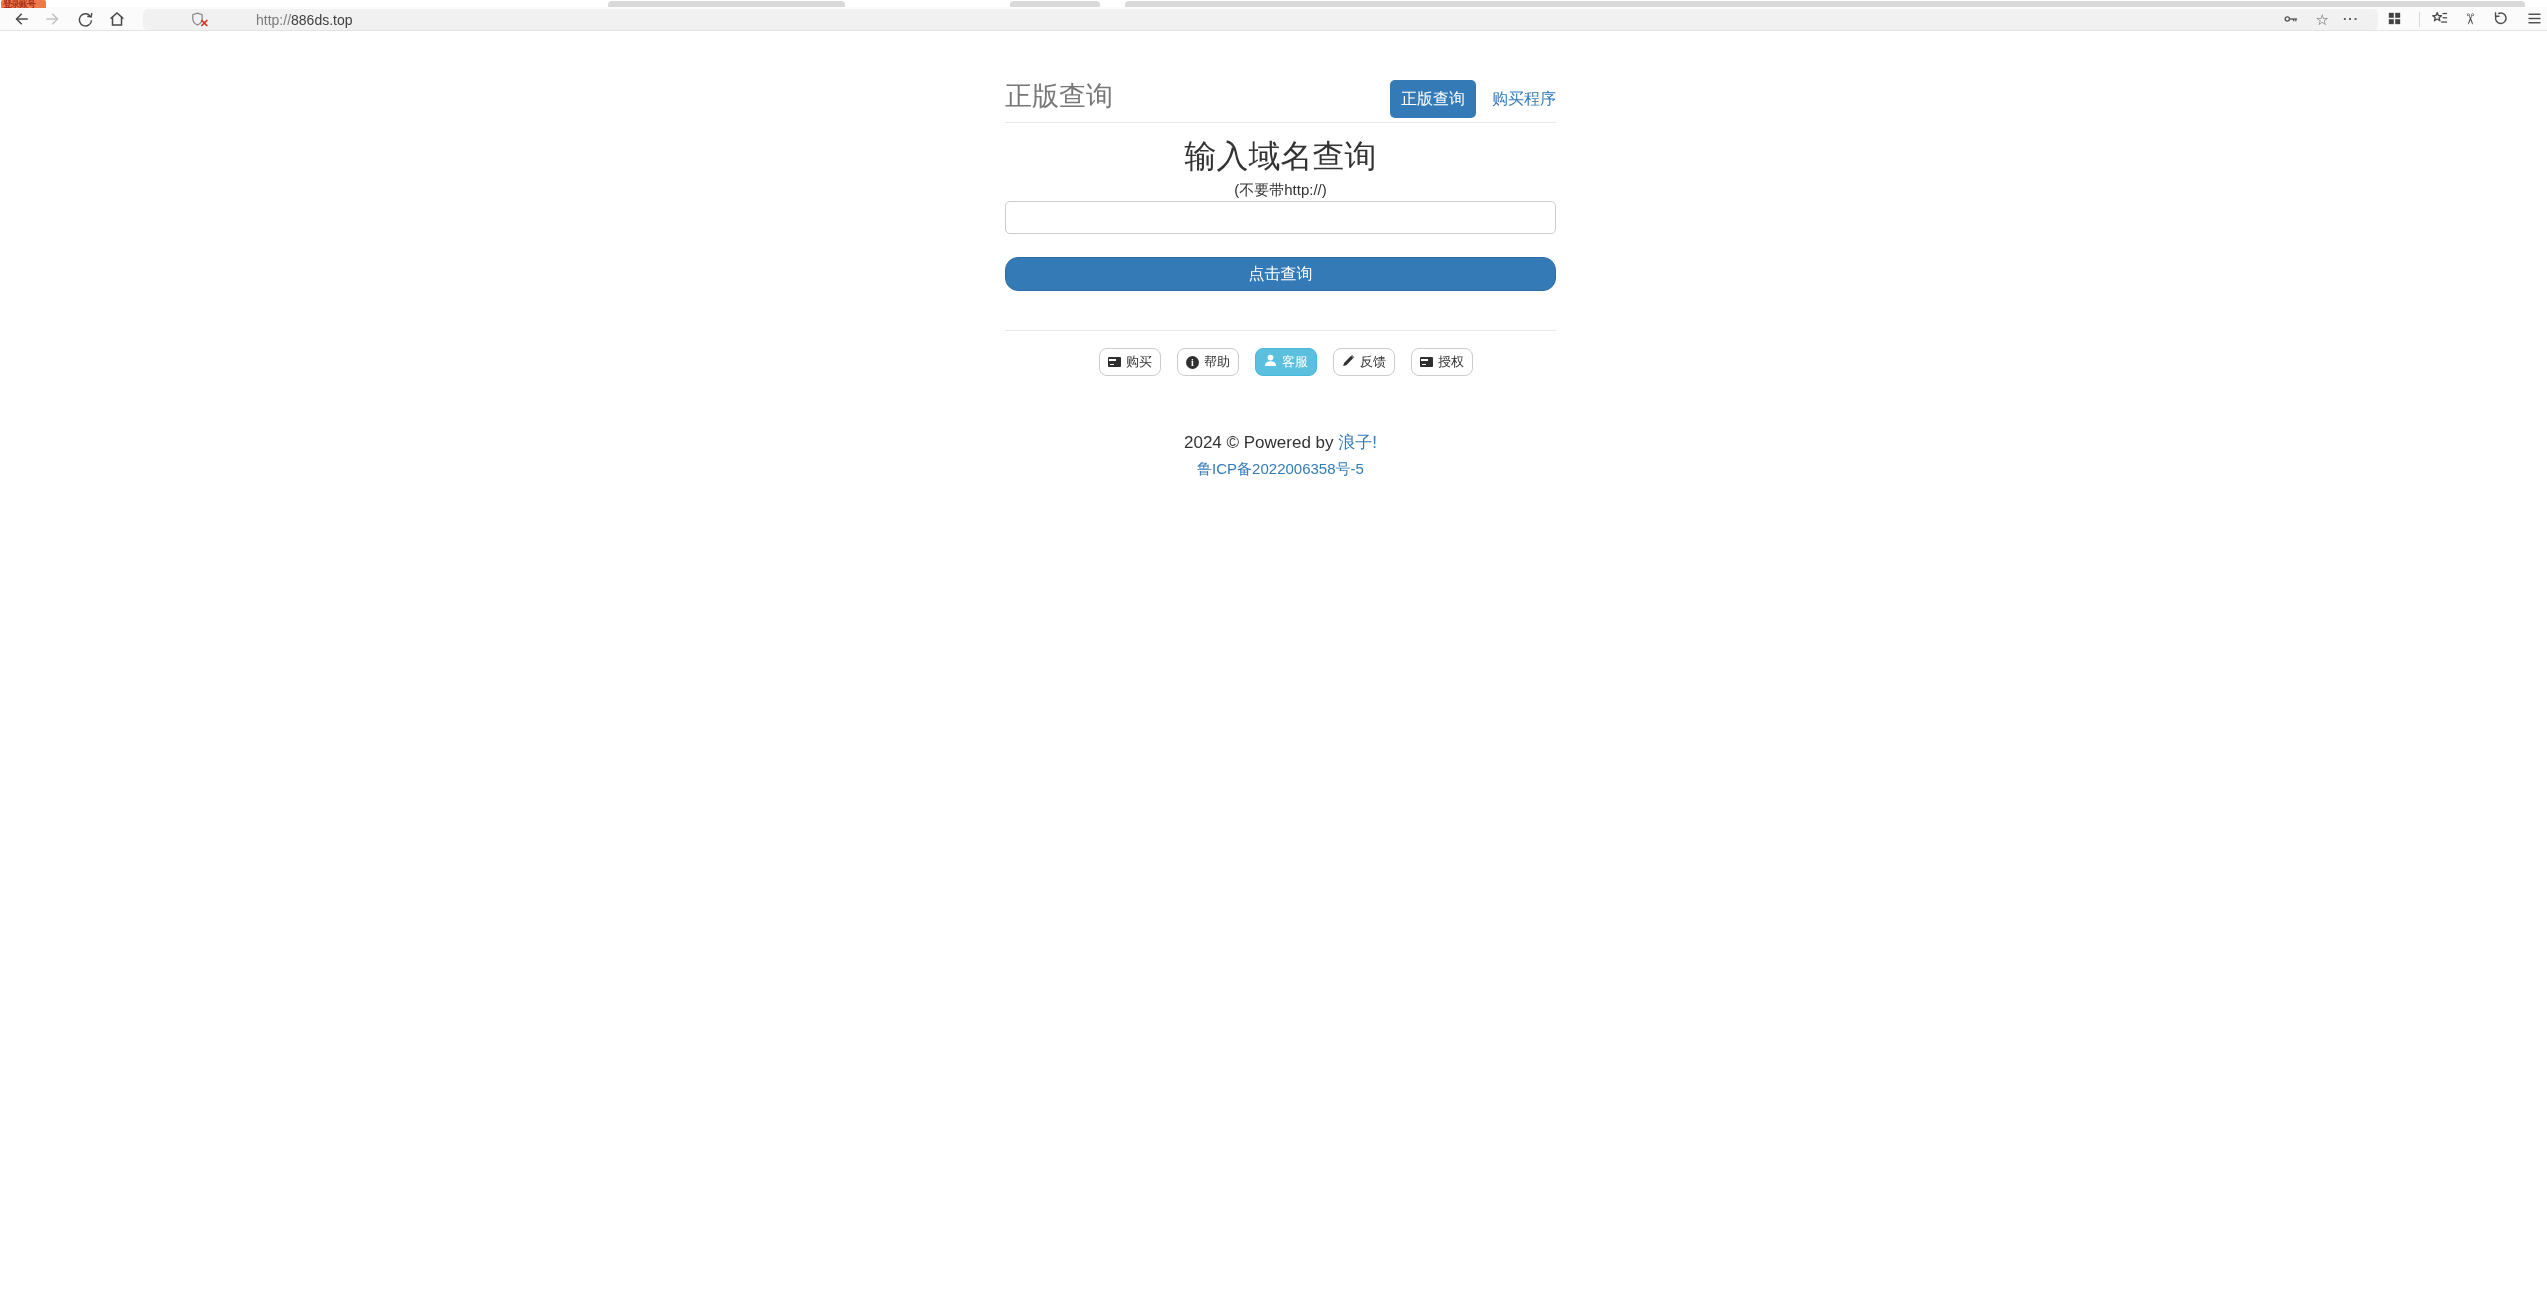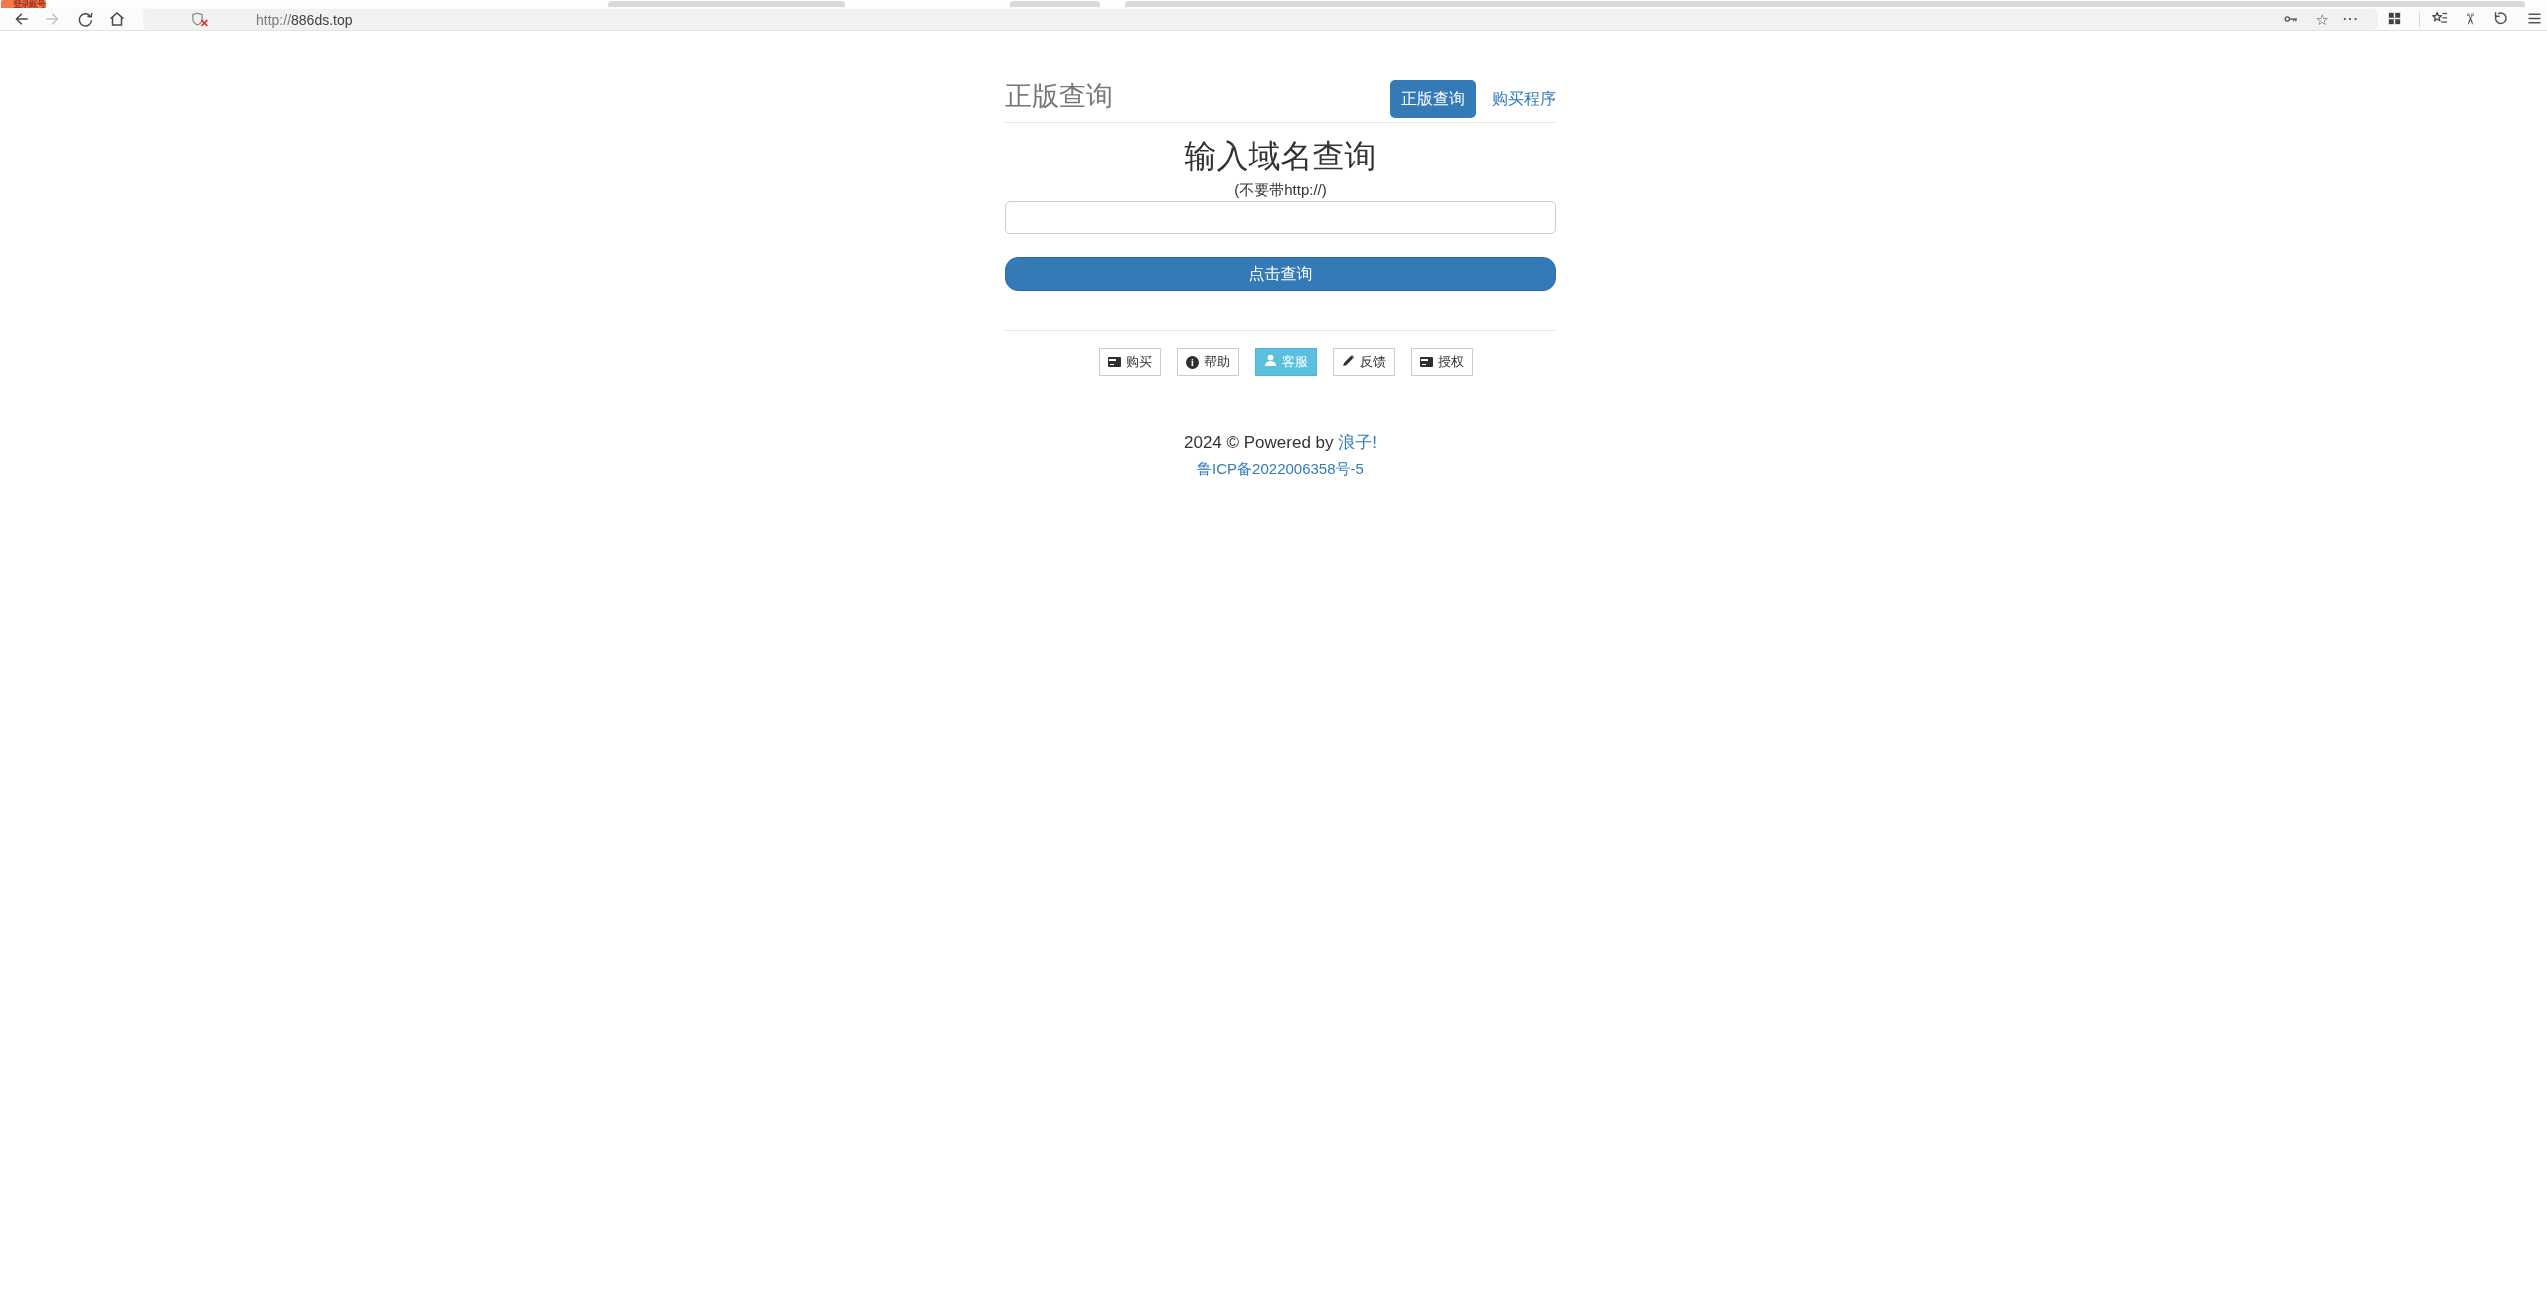--- a/index.html
+++ b/index.html
@@ -3,21 +3,21 @@
 <meta charset="utf-8">
 <style>
   * { box-sizing: border-box; margin: 0; padding: 0; }
   html,body { width: 2547px; height: 1316px; background:#fff; overflow:hidden;
               font-family:"Liberation Sans", sans-serif; }
 
   
   .tabstrip { position:absolute; left:0; top:0; width:2547px; height:7px; background:#fff; }
   .tab-badge { position:absolute; left:1px; top:0; width:45px; height:8px;
                background:#ee7a4b; color:#a8331d; font-size:9px; line-height:9px;
-               font-weight:bold; overflow:hidden; border-radius:2px 2px 0 0; padding-left:12px;
+               font-weight:bold; overflow:hidden; border-radius:2px 2px 0 0; padding-left:2px;
                letter-spacing:-1px; white-space:nowrap; z-index:5;}
   .tabseg { position:absolute; top:1px; height:6px; background:#d9d9d9; border-radius:4px 4px 0 0; }
   .tabseg.s1 { left:608px;  width:237px; }
   .tabseg.s2 { left:1010px; width:90px; }
   .tabseg.s3 { left:1125px; width:1400px; }
 
   .toolbar { position:absolute; left:0; top:7px; width:2547px; height:24px;
              background:#fbfbfb; border-bottom:1px solid #e3e3e3; }
   .navbtn { position:absolute; top:3px; width:18px; height:18px; border:none; background:transparent;
             padding:0; cursor:pointer; }
@@ -69,21 +69,21 @@
 
   .domain-input { position:absolute; top:170px; left:0; width:551px; height:33px;
                   border:1px solid #ccc; border-radius:5px; padding:0 12px; font-size:15px;
                   color:#555; outline:none; }
   .submit-btn { position:absolute; top:226px; left:0; width:551px; height:34px;
                 background:#337ab7; border:1px solid #2e6da4; border-radius:13px;
                 color:#fff; font-size:16px; cursor:pointer; }
 
   .actions { position:absolute; top:317px; width:551px; display:flex; justify-content:center; gap:5px; }
   .act-btn { height:28px; display:inline-flex; align-items:center; gap:5px; padding:0 8px;
-             background:#fff; border:1px solid #ccc; border-radius:0; font-size:13px;
+             background:#fff; border:1px solid #ccc; border-radius:8px; font-size:13px;
              color:#333; cursor:pointer; white-space:nowrap;margin-left:11px; }
   .act-btn.info { background:#5bc0de; border-color:#46b8da; color:#fff; }
   .mini { display:inline-block; }
   .cc { width:13px; height:10px; position:relative; background:#2f2f2f; border-radius:1px; }
   .cc:before { content:""; position:absolute; left:1px; right:5px; top:2px; height:2px; background:#fff; }
   .cc:after  { content:""; position:absolute; left:2px; bottom:2px; width:4px; height:1.5px; background:#fff; }
   .info-circle { width:13px; height:13px; border-radius:50%; background:#2f2f2f; color:#fff;
                  font-size:10px; font-weight:bold; line-height:13px; text-align:center;
                  font-family:"Liberation Serif", serif; }
 

